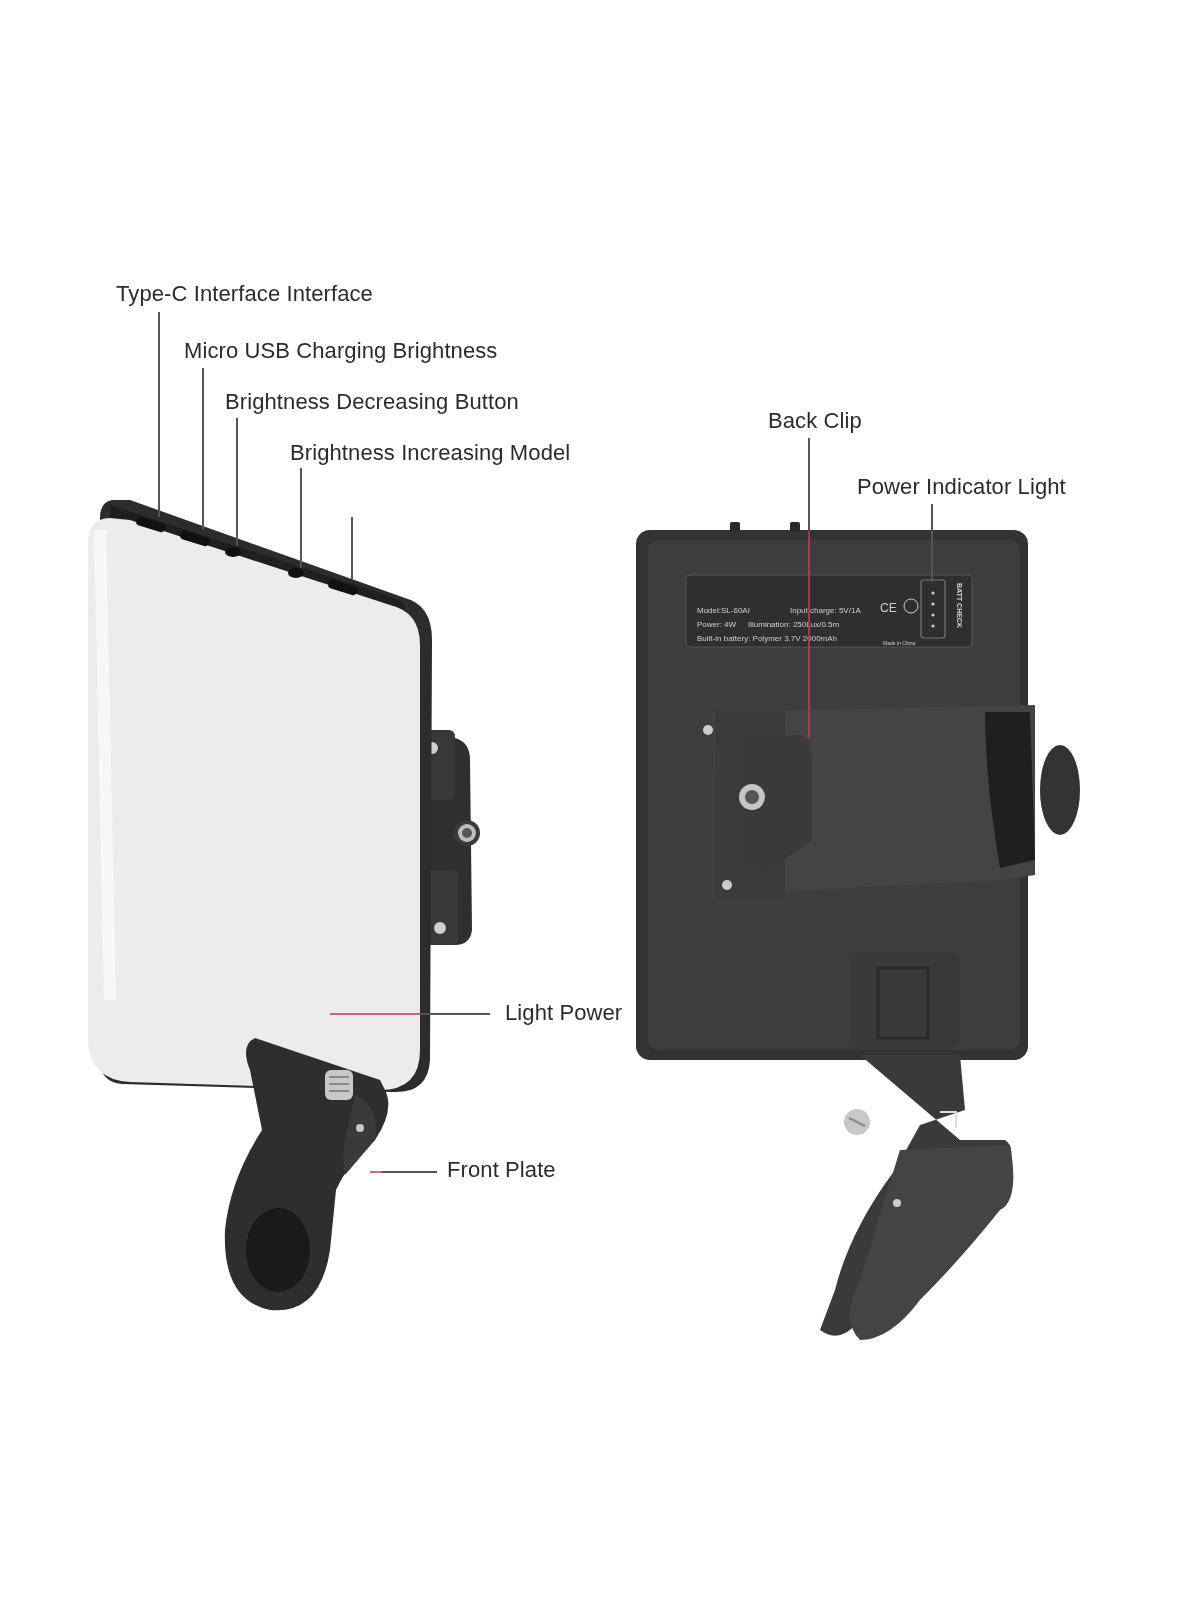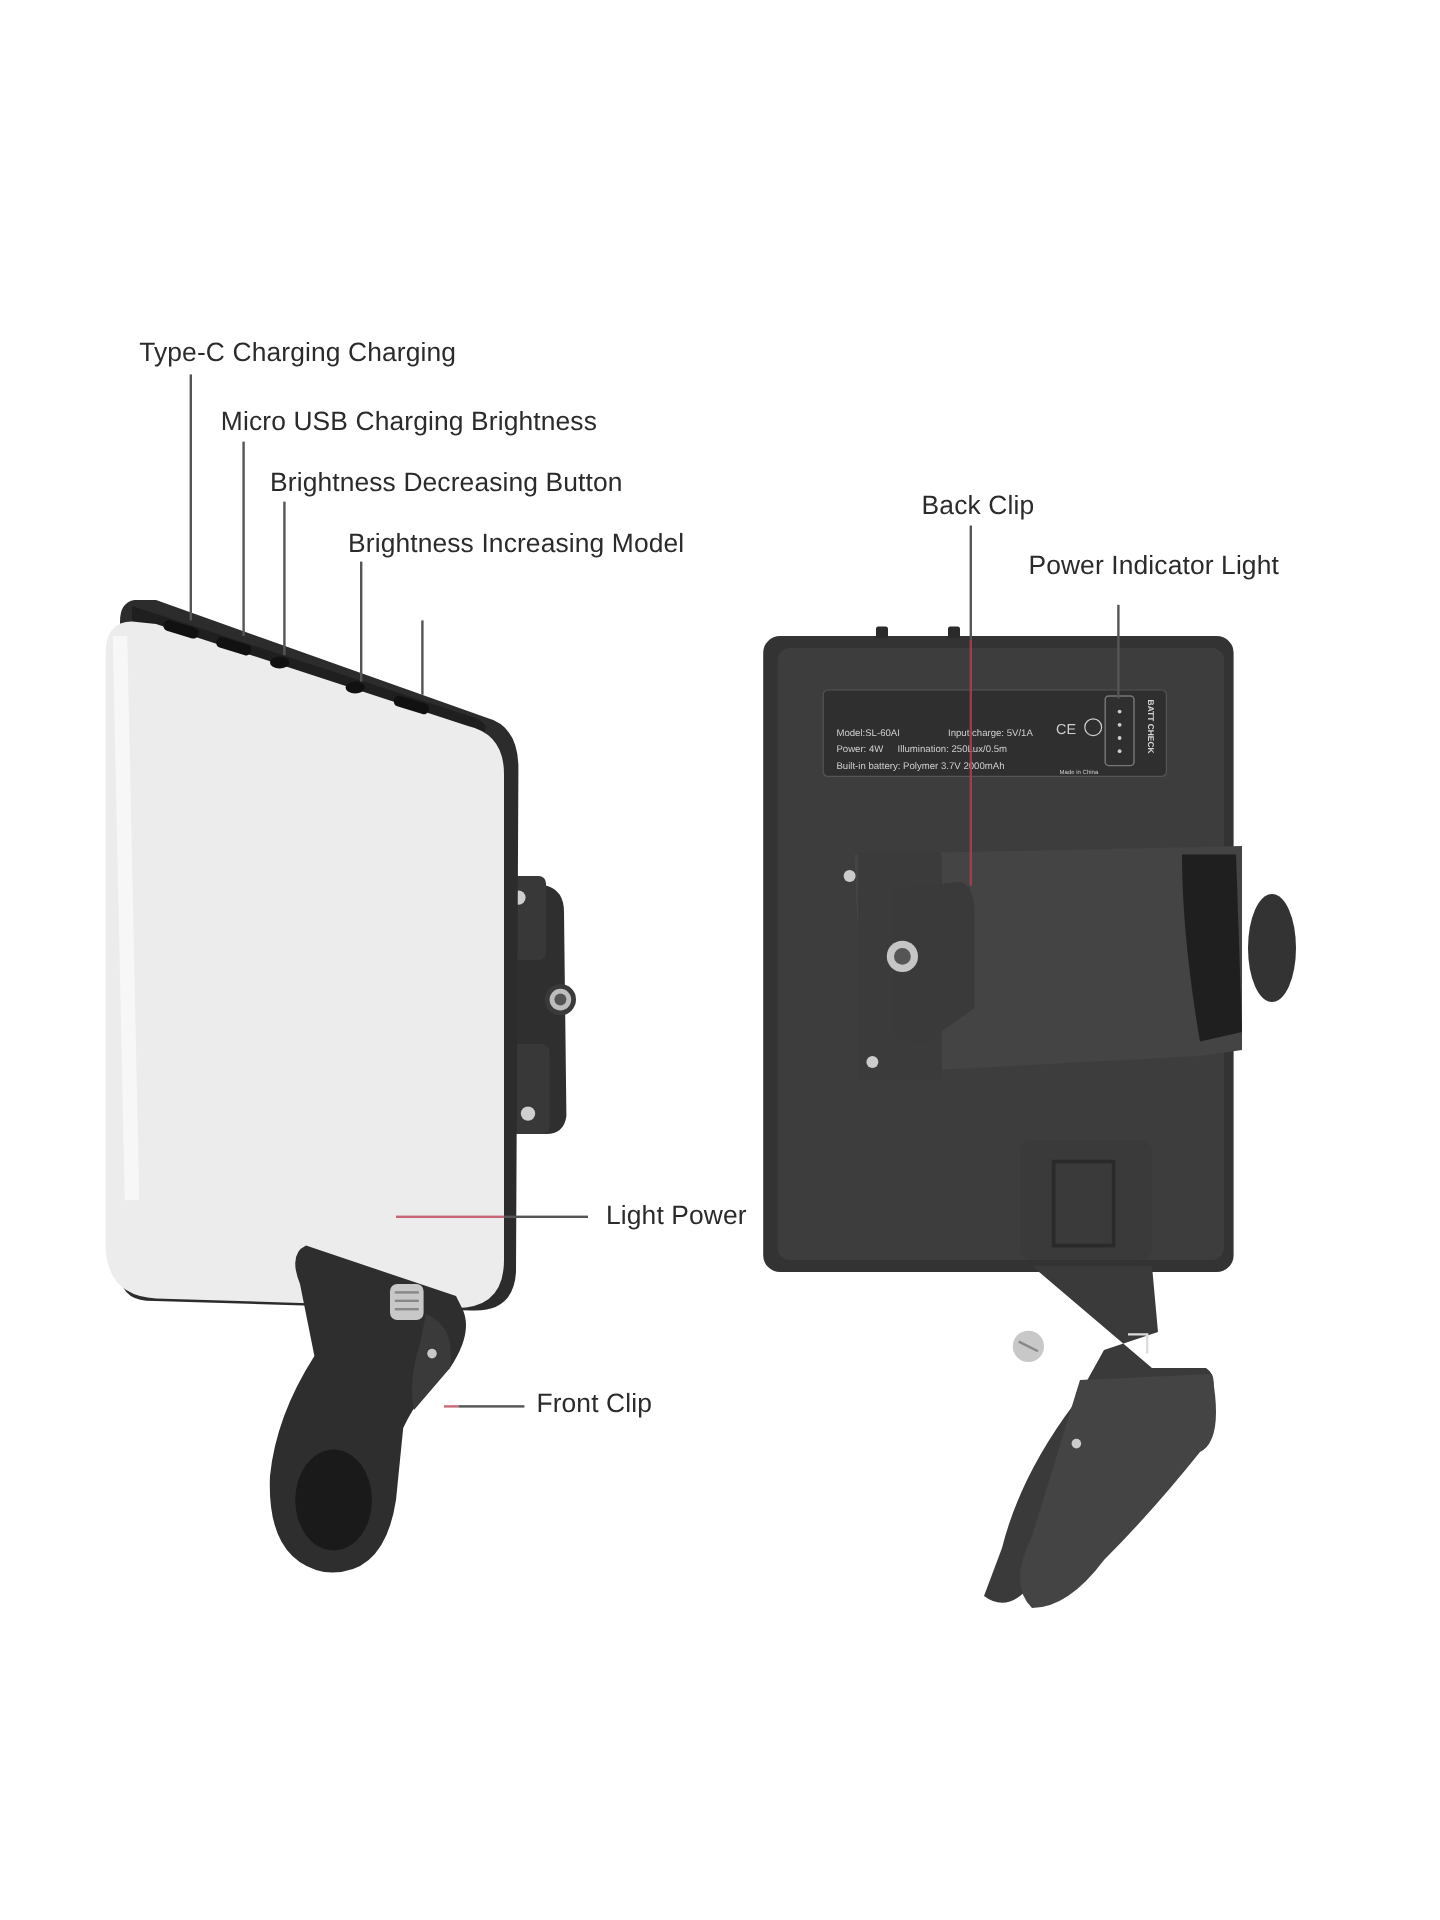--- a/index.html
+++ b/index.html
@@ -120,22 +120,22 @@
   <div class="hline" style="left:420px;top:1013px;width:70px"></div>
 
   <div class="redh" style="left:370px;top:1171px;width:12px"></div>
   <div class="hline" style="left:382px;top:1171px;width:55px"></div>
 
   <div class="vline" style="left:808px;top:438px;height:95px"></div>
   <div class="redv" style="left:808px;top:533px;height:205px"></div>
 
   <div class="vline" style="left:931px;top:504px;height:78px"></div>
 
-  <div class="label" style="left:116px;top:281px">Type-C Charging Charging</div>
+  <div class="label" style="left:116px;top:281px">Type-C Interface Interface</div>
   <div class="label" style="left:184px;top:338px">Micro USB Charging Brightness</div>
   <div class="label" style="left:225px;top:389px">Brightness Decreasing Button</div>
   <div class="label" style="left:290px;top:440px">Brightness Increasing Model</div>
   <div class="label" style="left:505px;top:1000px">Light Power</div>
-  <div class="label" style="left:447px;top:1157px">Front Clip</div>
+  <div class="label" style="left:447px;top:1157px">Front Plate</div>
   <div class="label" style="left:768px;top:408px">Back Clip</div>
-  <div class="label" style="left:857px;top:458px">Power Indicator Light</div>
+  <div class="label" style="left:857px;top:474px">Power Indicator Light</div>
 
 </div>
 
 </body></html>

